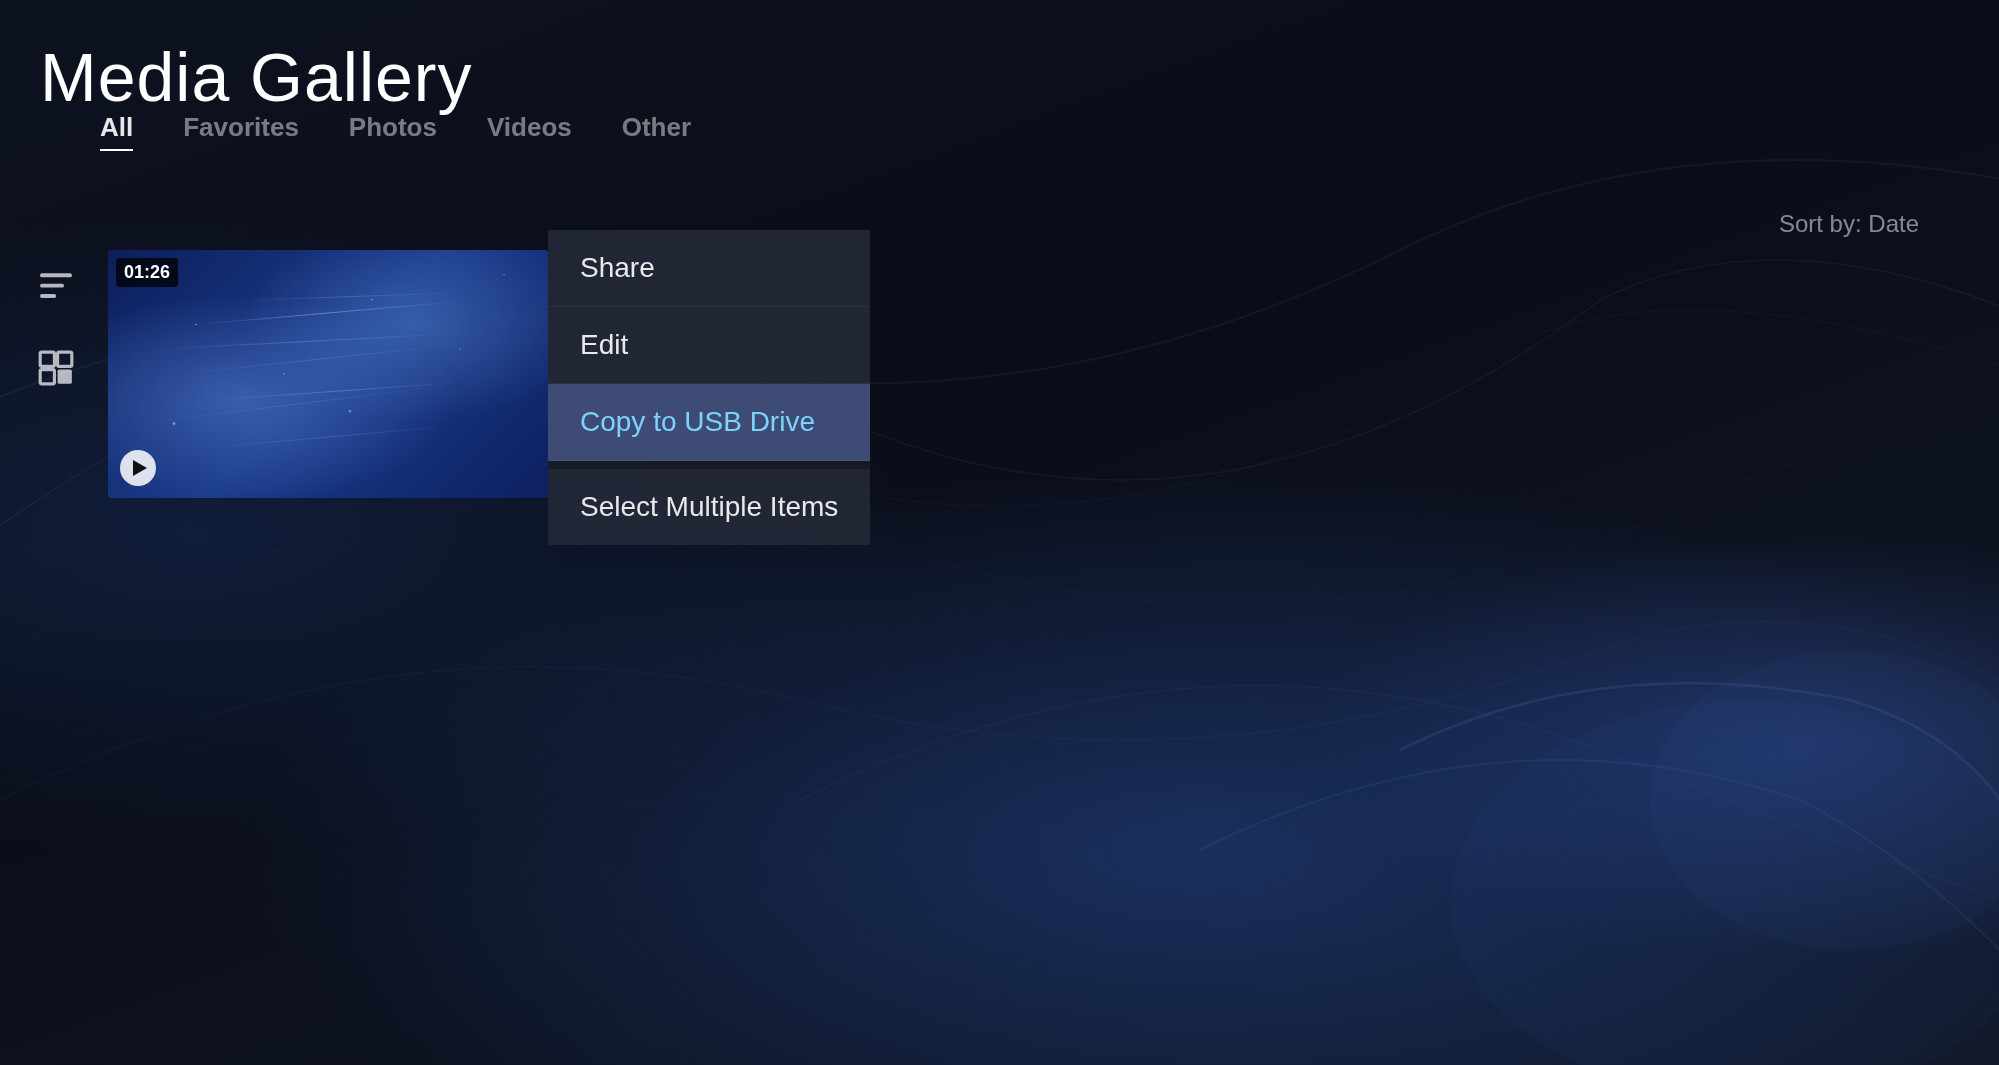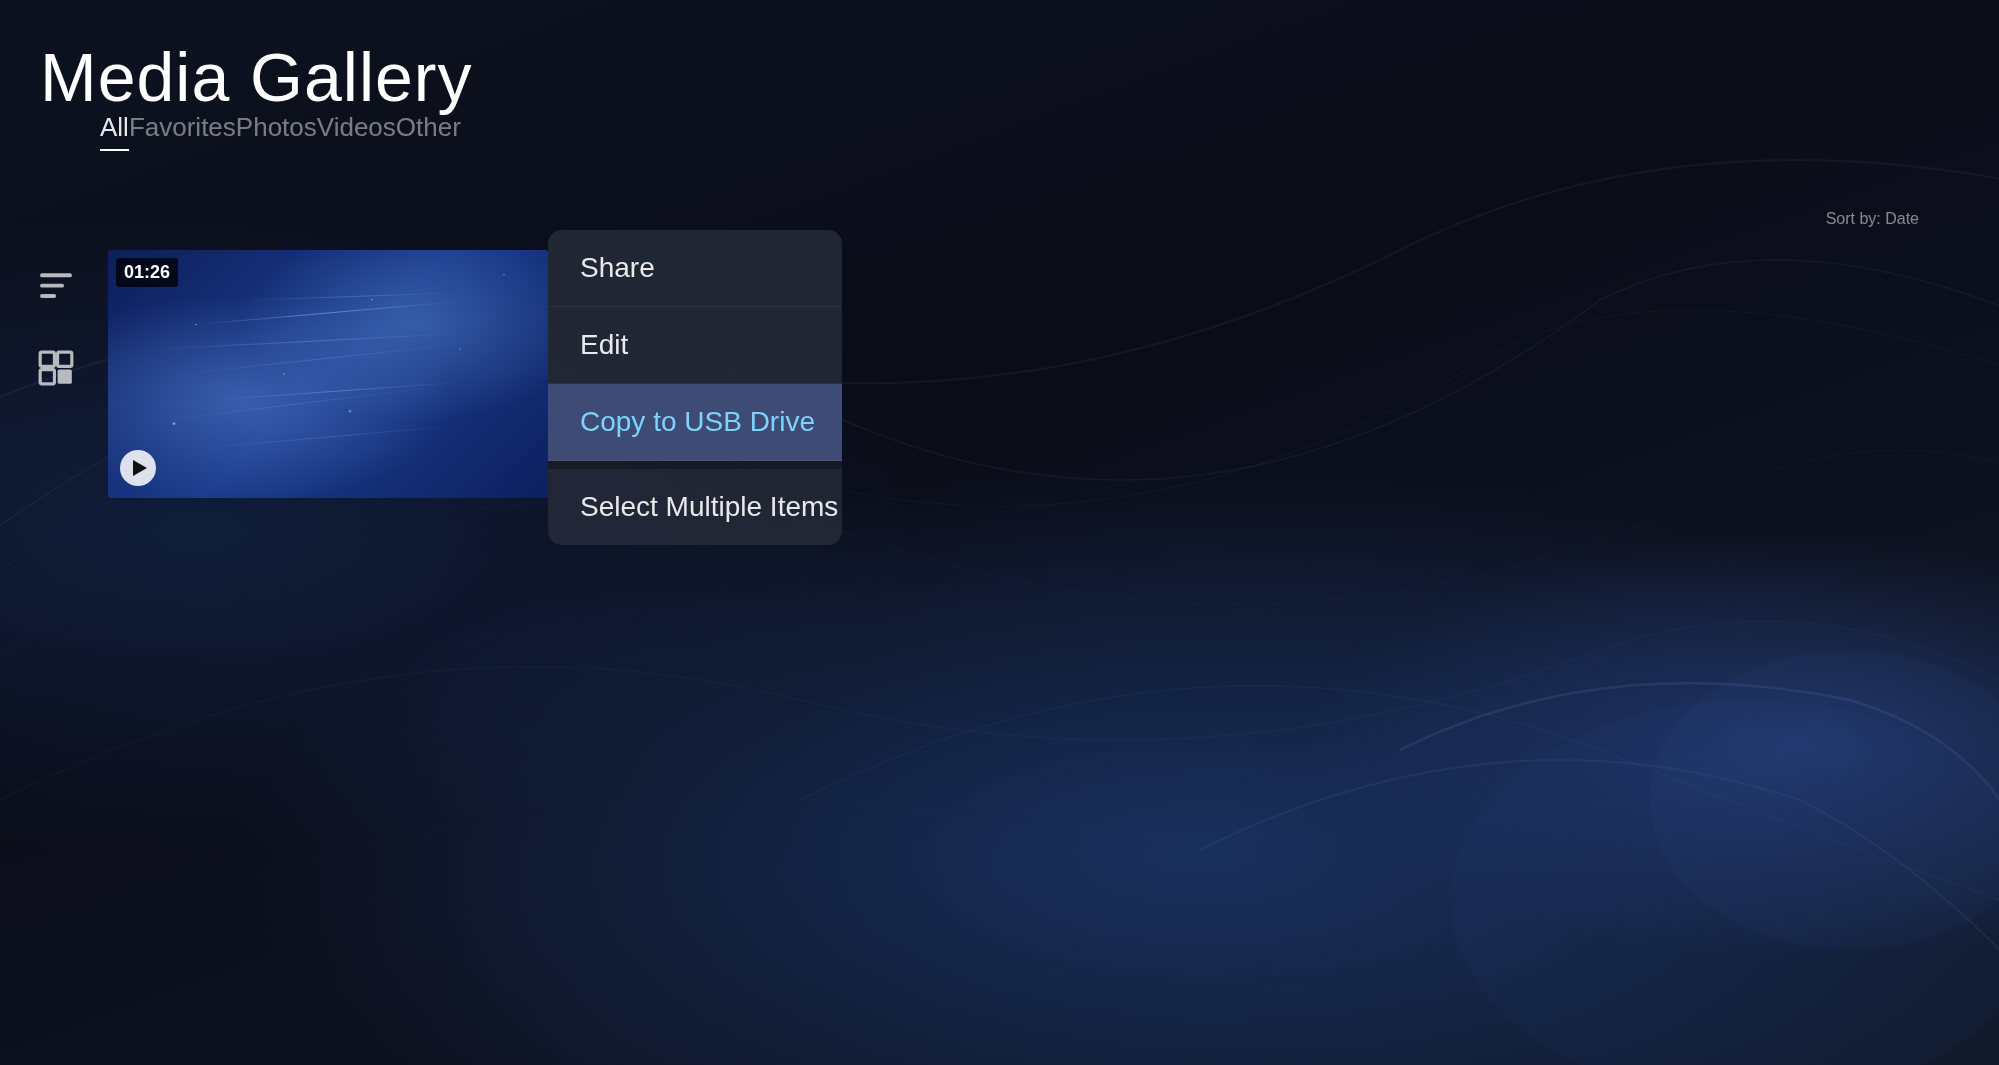--- a/index.html
+++ b/index.html
@@ -51,40 +51,42 @@
       color: #ffffff;
       letter-spacing: 1px;
     }
 
     
     .tabs {
       position: absolute;
       top: 112px;
       left: 100px;
       display: flex;
+      gap: 50px;
+      font-weight: bold;
     }
 
     .tab-item {
       font-size: 26px;
       color: rgba(255, 255, 255, 0.45);
       cursor: pointer;
       padding-bottom: 6px;
     }
 
     .tab-item.active {
       color: rgba(255, 255, 255, 0.9);
       border-bottom: 2px solid white;
     }
 
     
     .sort-label {
       position: absolute;
       top: 210px;
       right: 80px;
-      font-size: 16px;
+      font-size: 24px;
       color: rgba(255, 255, 255, 0.5);
     }
 
     
     .sidebar {
       position: absolute;
       left: 30px;
       top: 260px;
       display: flex;
       flex-direction: column;
@@ -192,23 +194,23 @@
       border-width: 8px 0 8px 14px;
       border-color: transparent transparent transparent #111;
       margin-left: 3px;
     }
 
     
     .context-menu {
       position: absolute;
       top: 230px;
       left: 548px;
-      width: 294px;
+      width: 322px;
       background: rgba(35, 40, 55, 0.95);
-      border-radius: 14px;
+      border-radius: 0;
       overflow: hidden;
     }
 
     .menu-item {
       padding: 22px 32px;
       font-size: 28px;
       font-weight: 300;
       color: rgba(255, 255, 255, 0.9);
       cursor: pointer;
       border-bottom: 1px solid rgba(255,255,255,0.05);

